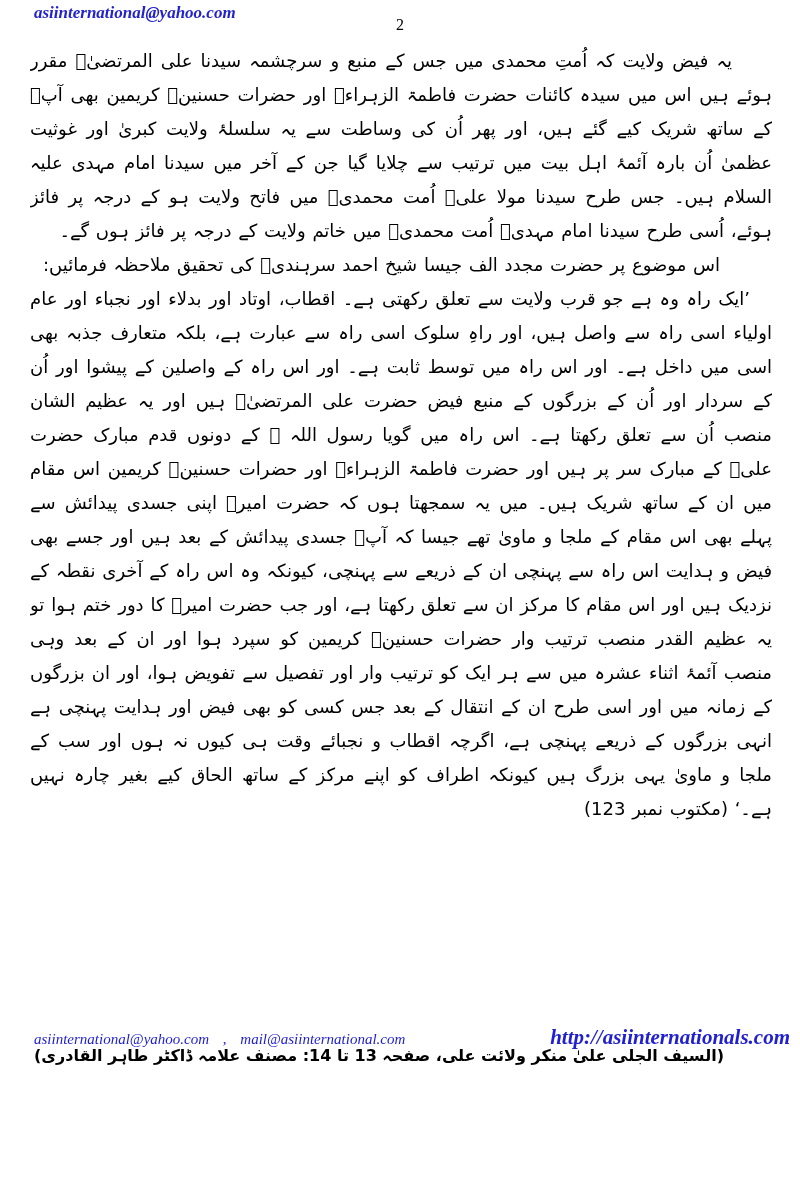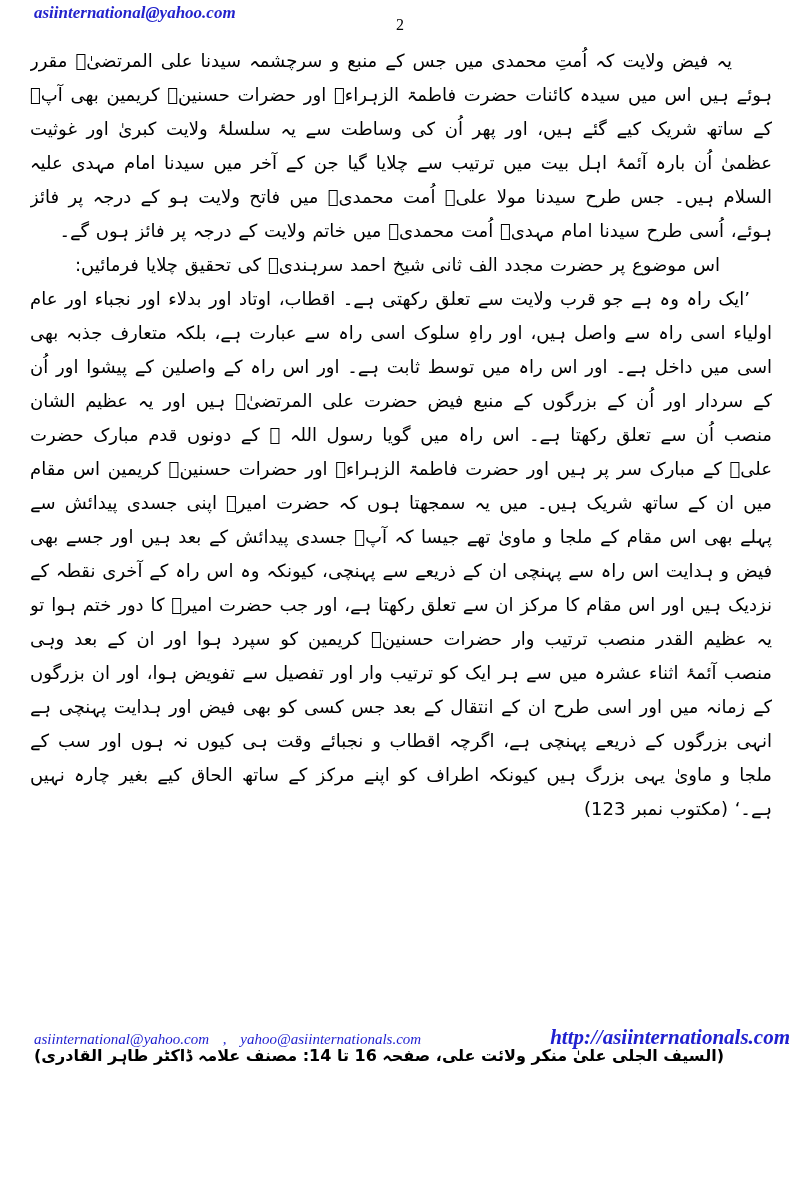--- a/index.html
+++ b/index.html
@@ -122,33 +122,33 @@
 <body>
 
 <div class="page">
 
   <a class="header-email">asiinternational@yahoo.com</a>
 
   <div class="page-number">2</div>
 
   <div class="body-text">
     <p class="body-para indent-md">یہ فیض ولایت کہ اُمتِ محمدی میں جس کے منبع و سرچشمہ سیدنا علی المرتضیٰؑ مقرر ہوئے ہیں اس میں سیدہ کائنات حضرت فاطمۃ الزہراءؓ اور حضرات حسنینؑ کریمین بھی آپؑ کے ساتھ شریک کیے گئے ہیں، اور پھر اُن کی وساطت سے یہ سلسلۂ ولایت کبریٰ اور غوثیت عظمیٰ اُن بارہ آئمۂ اہل بیت میں ترتیب سے چلایا گیا جن کے آخر میں سیدنا امام مہدی علیہ السلام ہیں۔ جس طرح سیدنا مولا علیؑ اُمت محمدیؐ میں فاتح ولایت ہو کے درجہ پر فائز ہوئے، اُسی طرح سیدنا امام مہدیؑ اُمت محمدیؐ میں خاتم ولایت کے درجہ پر فائز ہوں گے۔</p>
-    <p class="body-para indent-lg">اس موضوع پر حضرت مجدد الف ثانی شیخ احمد سرہندیؒ کی تحقیق چلایا فرمائیں:</p>
+    <p class="body-para indent-lg">اس موضوع پر حضرت مجدد الف جیسا شیخ احمد سرہندیؒ کی تحقیق ملاحظہ فرمائیں:</p>
     <p class="body-para indent-sm">’ایک راہ وہ ہے جو قرب ولایت سے تعلق رکھتی ہے۔ اقطاب، اوتاد اور بدلاء اور نجباء اور عام اولیاء اسی راہ سے واصل ہیں، اور راہِ سلوک اسی راہ سے عبارت ہے، بلکہ متعارف جذبہ بھی اسی میں داخل ہے۔ اور اس راہ میں توسط ثابت ہے۔ اور اس راہ کے واصلین کے پیشوا اور اُن کے سردار اور اُن کے بزرگوں کے منبع فیض حضرت علی المرتضیٰؑ ہیں اور یہ عظیم الشان منصب اُن سے تعلق رکھتا ہے۔ اس راہ میں گویا رسول اللہ ﷺ کے دونوں قدم مبارک حضرت علیؑ کے مبارک سر پر ہیں اور حضرت فاطمۃ الزہراءؓ اور حضرات حسنینؑ کریمین اس مقام میں ان کے ساتھ شریک ہیں۔ میں یہ سمجھتا ہوں کہ حضرت امیرؑ اپنی جسدی پیدائش سے پہلے بھی اس مقام کے ملجا و ماویٰ تھے جیسا کہ آپؑ جسدی پیدائش کے بعد ہیں اور جسے بھی فیض و ہدایت اس راہ سے پہنچی ان کے ذریعے سے پہنچی، کیونکہ وہ اس راہ کے آخری نقطہ کے نزدیک ہیں اور اس مقام کا مرکز ان سے تعلق رکھتا ہے، اور جب حضرت امیرؑ کا دور ختم ہوا تو یہ عظیم القدر منصب ترتیب وار حضرات حسنینؑ کریمین کو سپرد ہوا اور ان کے بعد وہی منصب آئمۂ اثناء عشرہ میں سے ہر ایک کو ترتیب وار اور تفصیل سے تفویض ہوا، اور ان بزرگوں کے زمانہ میں اور اسی طرح ان کے انتقال کے بعد جس کسی کو بھی فیض اور ہدایت پہنچی ہے انہی بزرگوں کے ذریعے پہنچی ہے، اگرچہ اقطاب و نجبائے وقت ہی کیوں نہ ہوں اور سب کے ملجا و ماویٰ یہی بزرگ ہیں کیونکہ اطراف کو اپنے مرکز کے ساتھ الحاق کیے بغیر چارہ نہیں ہے۔‘ (مکتوب نمبر 123)</p>
 
   </div>
 
-  <div class="citation">(السیف الجلی علیٰ منکر ولائت علی، صفحہ 16 تا 14: مصنف علامہ ڈاکٹر طاہر القادری)</div>
+  <div class="citation">(السیف الجلی علیٰ منکر ولائت علی، صفحہ 13 تا 14: مصنف علامہ ڈاکٹر طاہر القادری)</div>
 
   <div class="ornaments">۞ ۞ ۞ ۞</div>
 
   <div class="organization">انجمن سرفروشان اسلام، انٹرنیشنل</div>
 
   <div class="footer">
     <div class="footer-left">
       <a>asiinternational@yahoo.com</a>
       <span class="footer-sep">,</span>
-      <a>yahoo@asiinternationals.com</a>
+      <a>mail@asiinternational.com</a>
     </div>
     <a class="footer-site">http://asiinternationals.com</a>
   </div>
 
 </div>
 
 </body></html>

